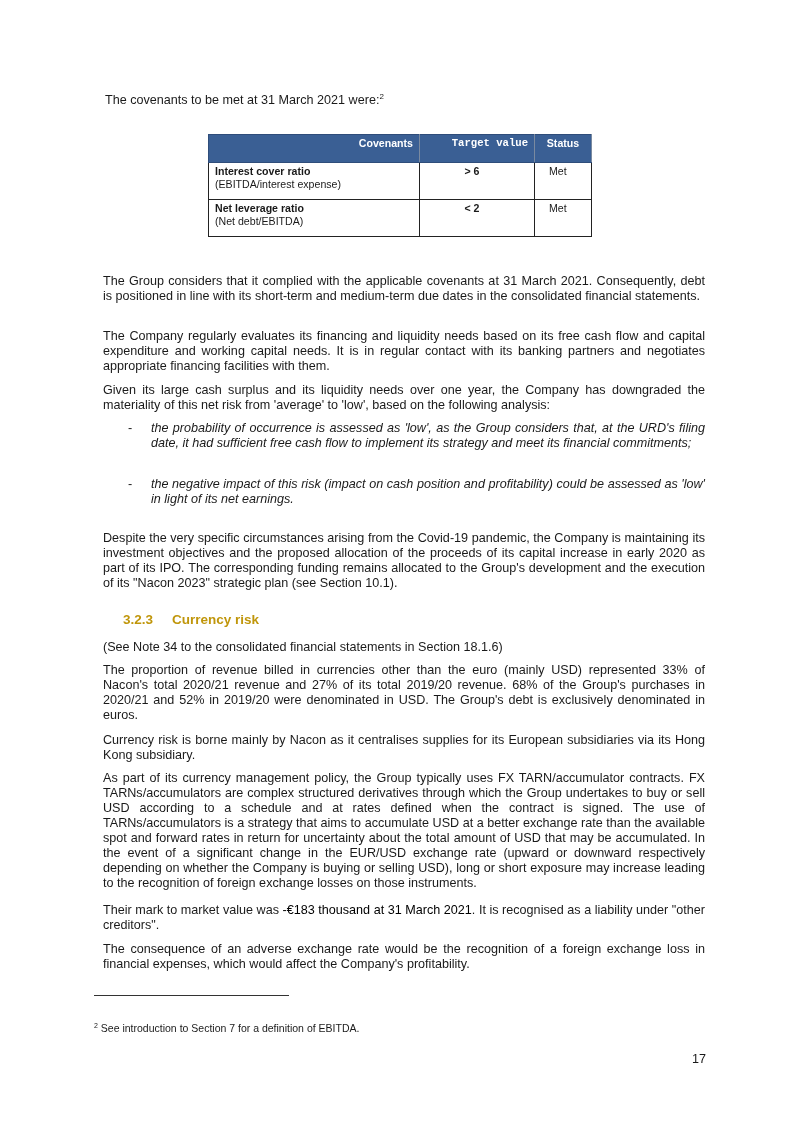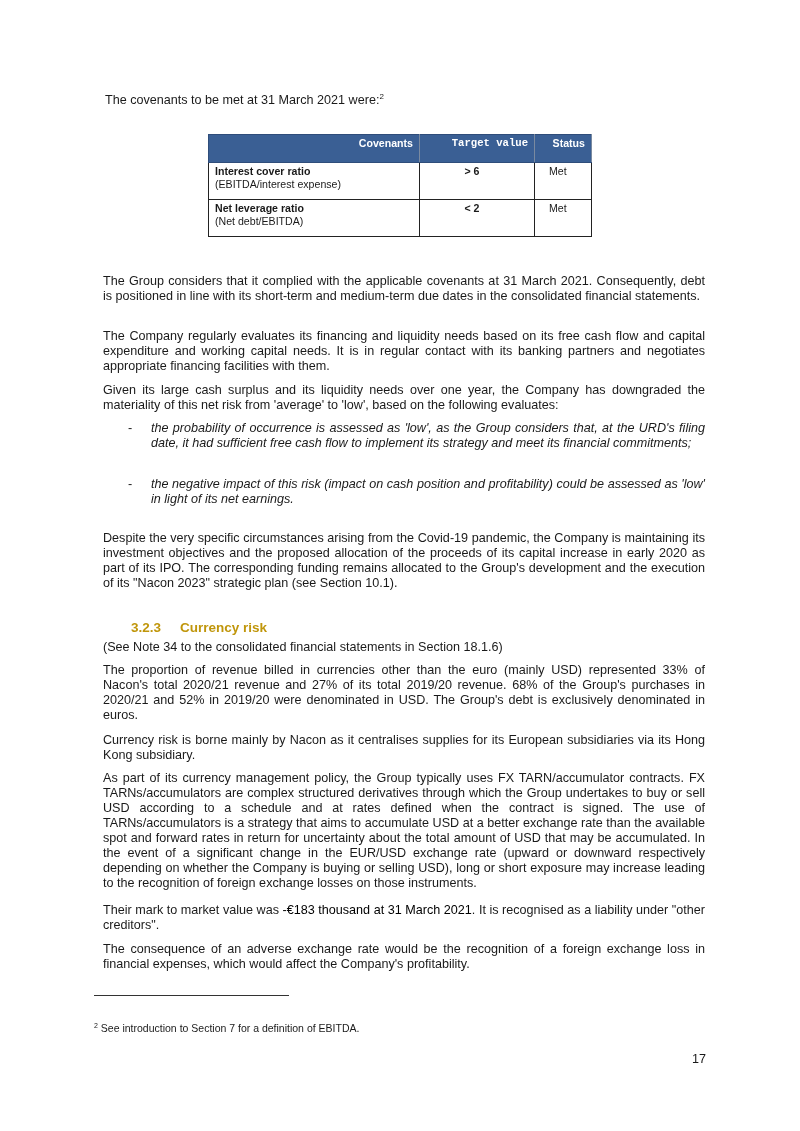--- a/index.html
+++ b/index.html
@@ -18,37 +18,37 @@
     table.cov {
       position: absolute; left: 208px; top: 134px; width: 384px;
       border-collapse: collapse; font-size: 10.6px; line-height: 13px;
     }
     table.cov th {
       background: #3a5f94; color: #ffffff; font-weight: bold; text-align: right;
       height: 25px; vertical-align: top; padding: 2px 6px 0 6px;
       border: 1px solid #2f4d7a; border-right-color: #7a8aa0;
     }
     table.cov th.c2 { padding-left: 8px; font-family: Liberation Mono, monospace; }
-    table.cov th.c3 { }
+    table.cov th.c3 { text-align: center; }
     table.cov td {
       border: 1px solid #222; vertical-align: top; padding: 2px 16px 0 6px;
     }
     table.cov tr.r td { height: 34px; }
     table.cov td.c1 { width: 188px; }
     table.cov td.c2 { width: 92px; text-align: center; font-weight: bold; }
     table.cov td.c3 { padding-left: 14px; }
     .cname { font-weight: bold; display: block; }
     .cdesc { display: block; }
 
     .bullet { position: absolute; left: 128px; width: 14px; font-size: 12.6px; line-height: 15px; }
     .btext { position: absolute; left: 151px; width: 554px; font-size: 12.6px; line-height: 15px; text-align: justify; margin: 0; font-style: italic; }
 
     .heading {
       position: absolute; left: 119px; top: 608px; font-size: 13.5px; font-weight: bold;
-      color: #c0960b; margin: 12px;
+      color: #c0960b; margin: 4px;
     }
     .heading .num { display: inline-block; width: 49px; }
 
     .fnrule { position: absolute; left: 94px; top: 995px; width: 195px; height: 0; border-top: 1px solid #333; }
     .footnote { position: absolute; left: 94px; top: 1022px; font-size: 10.5px; line-height: 13px; }
     .footnote sup { font-size: 7px; }
     .pagenum { position: absolute; left: 692px; top: 1052px; font-size: 12.6px; }
     .hl { font-weight: normal; color: #000; }
   </style>
 </head>
@@ -81,21 +81,21 @@
           <span class="cdesc">(Net debt/EBITDA)</span>
         </td>
         <td class="c2">&lt; 2</td>
         <td class="c3">Met</td>
       </tr>
     </tbody>
   </table>
 
   <p class="p" style="top:274px;">The Group considers that it complied with the applicable covenants at 31 March 2021. Consequently, debt is positioned in line with its short-term and medium-term due dates in the consolidated financial statements.</p>
   <p class="p" style="top:329px;">The Company regularly evaluates its financing and liquidity needs based on its free cash flow and capital expenditure and working capital needs. It is in regular contact with its banking partners and negotiates appropriate financing facilities with them.</p>
-  <p class="p" style="top:383px;">Given its large cash surplus and its liquidity needs over one year, the Company has downgraded the materiality of this net risk from 'average' to 'low', based on the following evaluates:</p>
+  <p class="p" style="top:383px;">Given its large cash surplus and its liquidity needs over one year, the Company has downgraded the materiality of this net risk from 'average' to 'low', based on the following analysis:</p>
 
   <span class="bullet" style="top:421px;">-</span>
   <p class="btext" style="top:421px;">the probability of occurrence is assessed as 'low', as the Group considers that, at the URD's filing date, it had sufficient free cash flow to implement its strategy and meet its financial commitments;</p>
   <span class="bullet" style="top:477px;">-</span>
   <p class="btext" style="top:477px;">the negative impact of this risk (impact on cash position and profitability) could be assessed as 'low' in light of its net earnings.</p>
 
   <p class="p" style="top:531px;">Despite the very specific circumstances arising from the Covid-19 pandemic, the Company is maintaining its investment objectives and the proposed allocation of the proceeds of its capital increase in early 2020 as part of its IPO. The corresponding funding remains allocated to the Group's development and the execution of its "Nacon 2023" strategic plan (see Section 10.1).</p>
 
   <h3 class="heading"><span class="num">3.2.3</span><span>Currency risk</span></h3>
 

